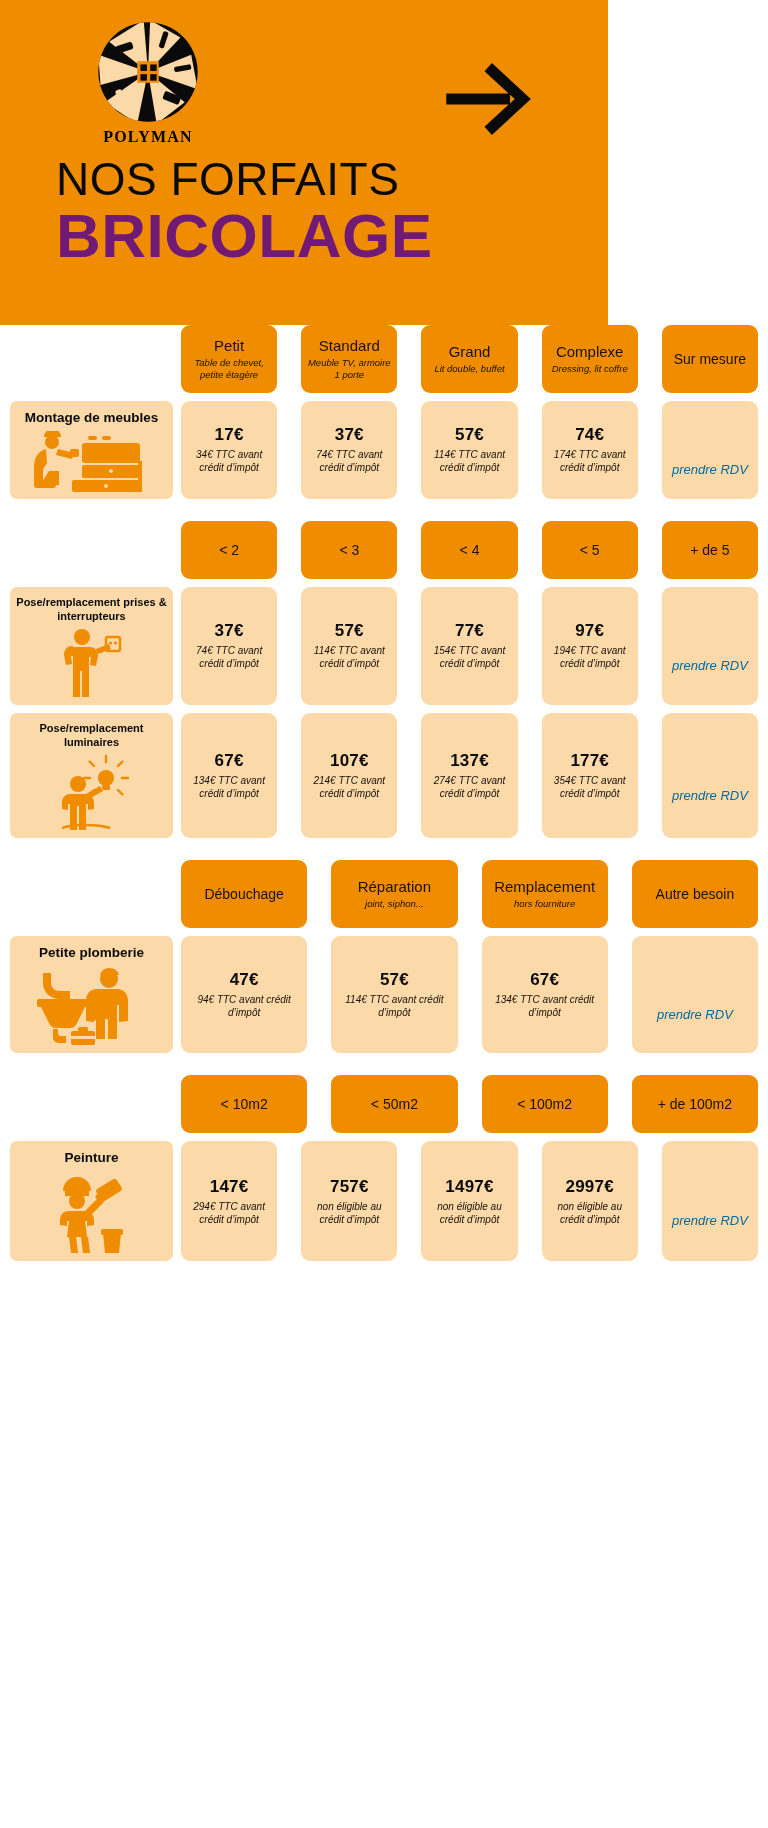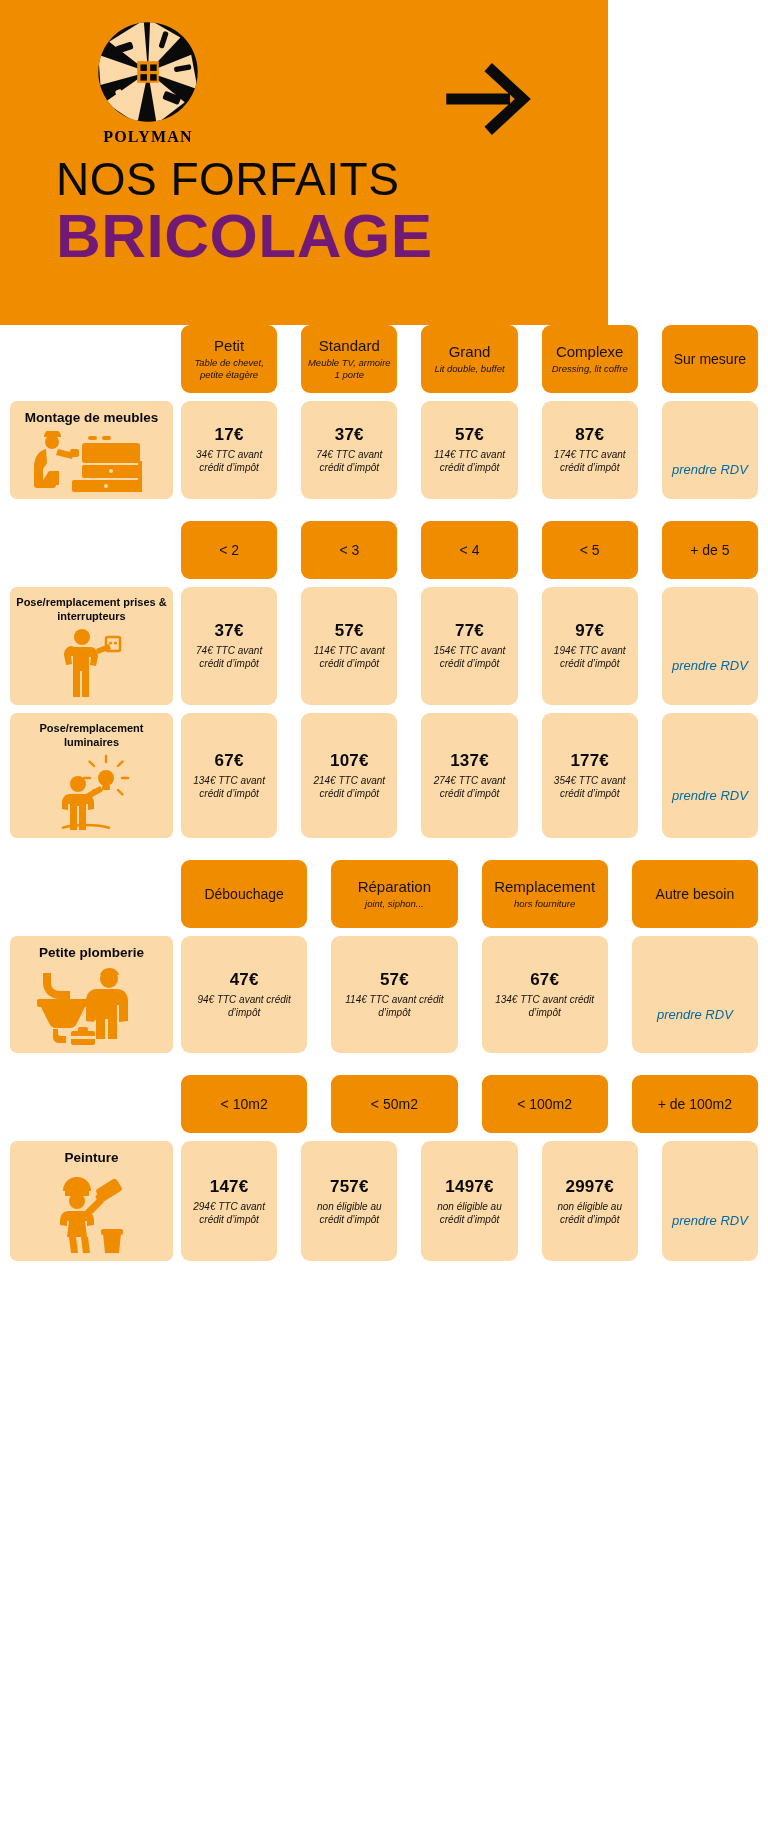--- a/index.html
+++ b/index.html
@@ -276,21 +276,21 @@
         </div>
         <div class="pcell">
           <div class="price">37€</div>
           <div class="note">74€ TTC avant crédit d’impôt</div>
         </div>
         <div class="pcell">
           <div class="price">57€</div>
           <div class="note">114€ TTC avant crédit d’impôt</div>
         </div>
         <div class="pcell">
-          <div class="price">87€</div>
+          <div class="price">74€</div>
           <div class="note">174€ TTC avant crédit d’impôt</div>
         </div>
         <div class="pcell noprice">
           <div class="rdv">prendre RDV</div>
         </div>
       </div>
     </div>
     <div class="spacer-row"></div>
     <div class="grid-row">
       <div class="label-col empty"></div>

